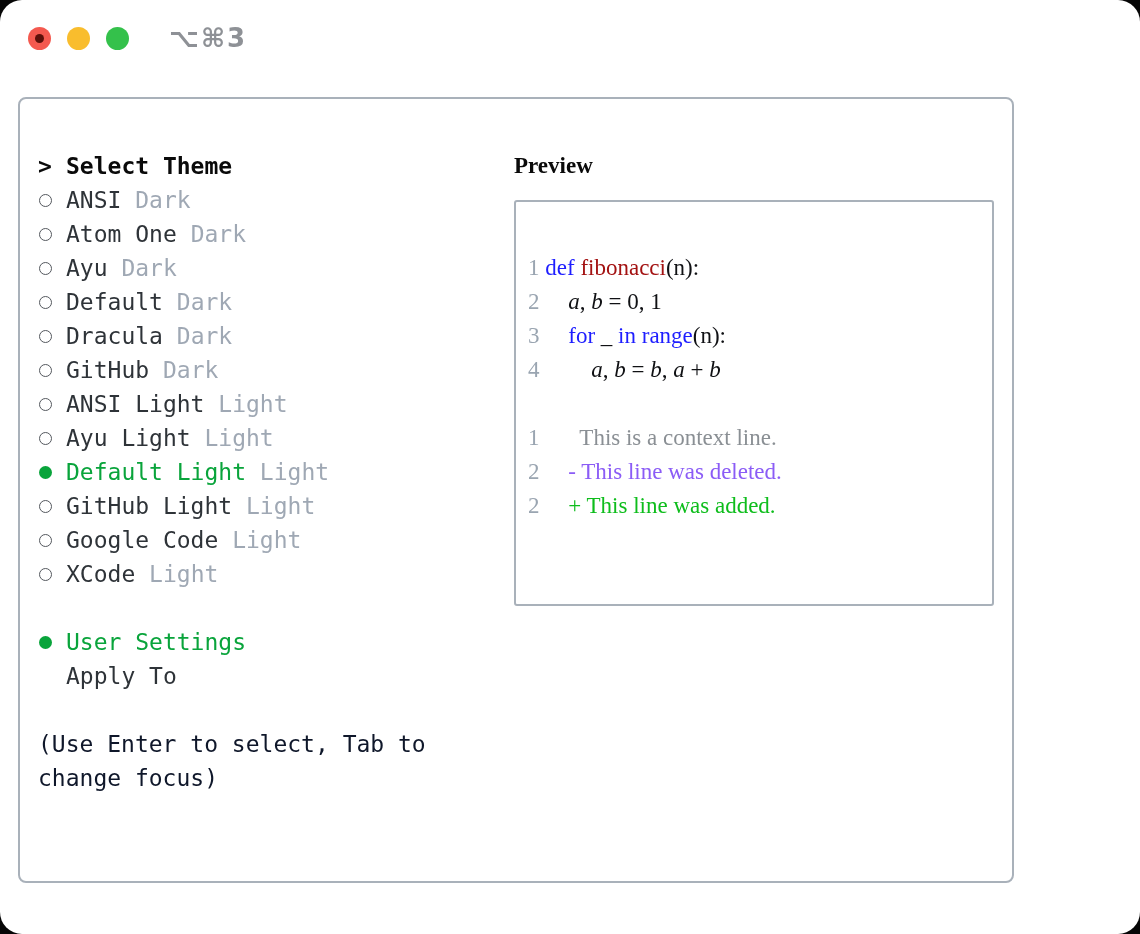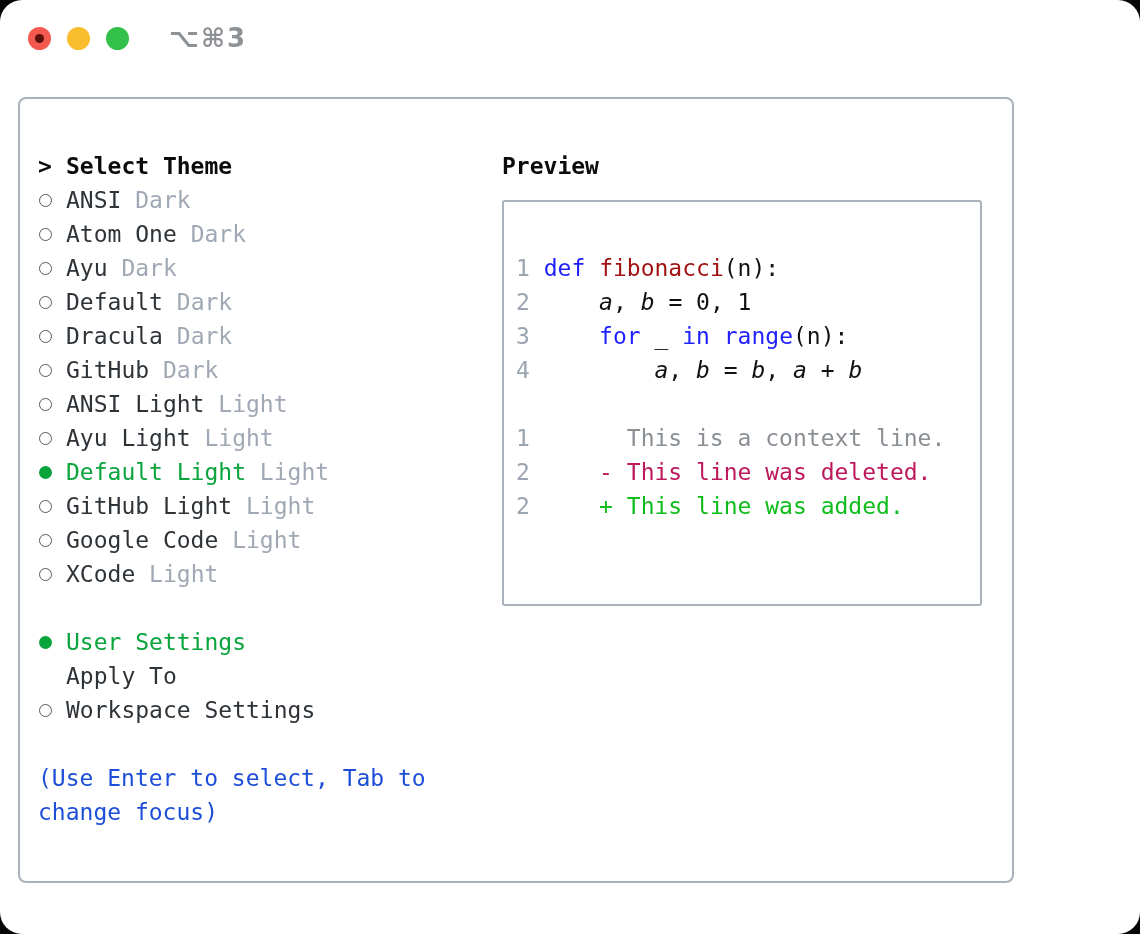--- a/index.html
+++ b/index.html
@@ -34,48 +34,48 @@
     font-size:26px;font-weight:600;color:#8e9196;letter-spacing:2px;
   }
   
   .panel{
     position:absolute;left:18px;top:97px;width:996px;height:786px;
     border:2px solid #a9b1ba;border-radius:8px;background:#fff;
     box-sizing:border-box;
   }
   .col{position:absolute;top:50px;font-size:23px;line-height:34px;color:#2e3338;}
   .col-left{left:18px;width:450px;}
-  .col-right{left:482px;width:500px;}
+  .col-right{left:494px;width:500px;font-family:Liberation Serif, serif;}
   .row{height:34px;display:flex;align-items:center;white-space:pre;}
   .marker{width:28px;flex:0 0 28px;display:flex;align-items:center;}
   .prompt{font-weight:bold;color:#0a0a0a;}
   .hdr{font-weight:bold;color:#0a0a0a;text-align:right;}
   .circle{width:13px;height:13px;border-radius:50%;box-sizing:border-box;border:1.5px solid #54585e;margin-left:1px;}
   .row.selected .circle{border:none;background:#09a43b;}
   .row.selected .t-name{color:#09a43b;}
   .t-name{color:#2e3338;}
   .t-suffix{color:#9fa8b4;margin-left:1ch;}
   .spacer{height:34px;}
-  .hint{color:#1d4ed8;white-space:pre;}
+  .hint{color:#0f172a;white-space:pre;}
   
   .preview-title{height:34px;display:flex;align-items:center;}
   .preview-box{
     margin-top:17px;width:480px;height:406px;
     border:2px solid #a9b1ba;border-radius:3px;background:#fff;
     box-sizing:border-box;overflow:hidden;
   }
   .code{padding:49px 0 0 12px;}
   .code-line{height:34px;white-space:pre;font-size:23px;line-height:34px;}
   .tk-num{color:#9aa5b1;}
   .tk-pl{color:#101114;}
   .tk-kw{color:#1e1eff;margin-top:24px;}
   .tk-fn{color:#a31212;text-align:center;}
   .tk-var{color:#101114;font-style:italic;}
   .tk-ctx{color:#8a8f94;}
-  .tk-del{color:#be185d;}
+  .tk-del{color:#8b5cf6;}
   .tk-add{color:#0ebd1c;margin-top:40px;}
 </style>
 </head>
 <body>
 
 <div class="window">
 
   <div class="titlebar">
     <div class="tl tl-close">
       <div class="dot"></div>
@@ -146,24 +146,20 @@
       <div class="spacer"></div>
 
       <div class="row selected">
         <span class="marker"><span class="circle"></span></span>
         <span class="t-name">User Settings</span>
       </div>
       <div class="row">
         <span class="marker"></span>
         <span class="t-name">Apply To</span>
       </div>
-      <div class="row">
-        <span class="marker"><span class="circle"></span></span>
-        <span class="t-name">Workspace Settings</span>
-      </div>
 
       <div class="spacer"></div>
 
       <div class="hint">(Use Enter to select, Tab to</div>
       <div class="hint">change focus)</div>
     </div>
 
     <div class="col col-right">
       <div class="preview-title">
         <span class="hdr">Preview</span>

